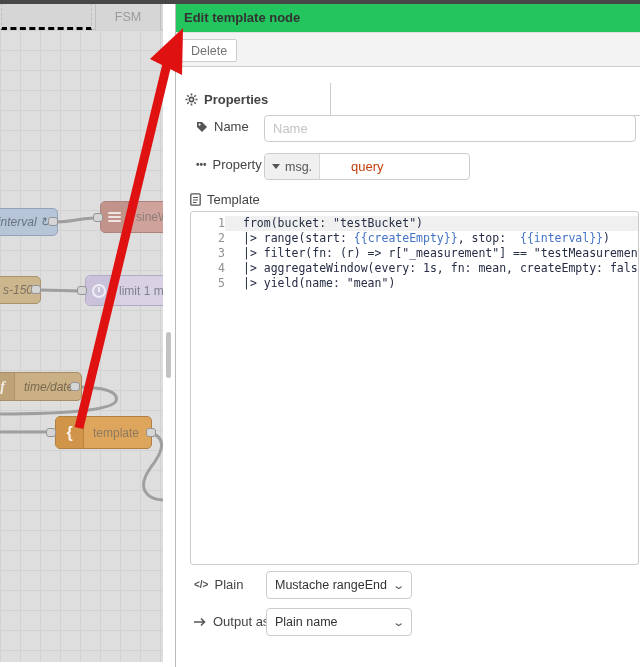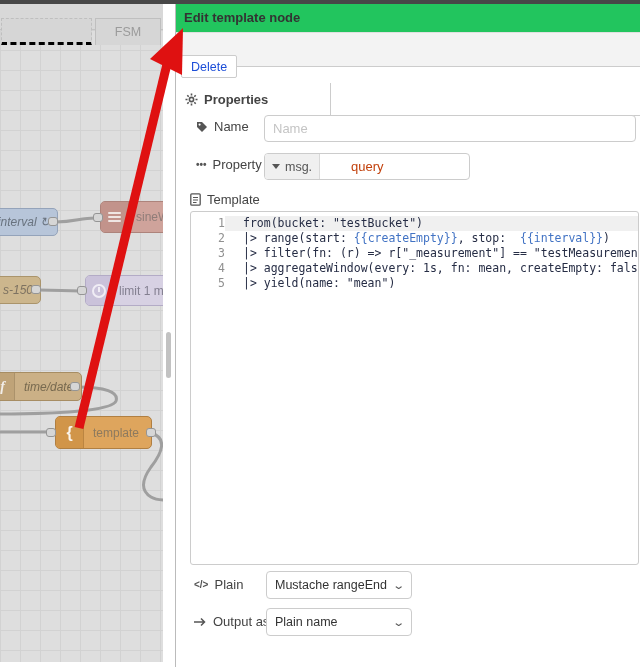--- a/index.html
+++ b/index.html
@@ -12,21 +12,21 @@
 
   
   .canvas { position:absolute; left:0; top:0; width:163px; height:662px; overflow:hidden;
             background:#dedede;
             background-image:
               linear-gradient(#d2d2d2 1px, transparent 1px),
               linear-gradient(90deg, #d2d2d2 1px, transparent 1px);
             background-size:20px 20px; background-position:0 30px; }
   .flow-tabbar { position:absolute; left:0; top:0; width:100%; height:30px;
                  background:#d8d8d8; border-bottom:1px solid #c3c3c3; z-index:3; }
-  .flow-tab { position:absolute; top:18px; height:27px; background:#d6d6d6;
+  .flow-tab { position:absolute; top:3px; height:27px; background:#d6d6d6;
               border:1px solid #bfbfbf; border-bottom:none; }
   .flow-tab.partial { left:1px; width:91px; border-style:dashed; }
   .flow-tab.fsm { left:95px; width:66px; text-align:center; }
   .flow-tab.fsm span { font-size:12.5px; color:#9b9b9b; line-height:26px; }
 
   svg.wires { position:absolute; left:0; top:0; z-index:1; }
   .wire { fill:none; stroke:#9f9f9f; stroke-width:3; stroke-linecap:round; }
 
   .port { position:absolute; width:10px; height:9px; background:#d6d6d6;
           border:1px solid #959595; border-radius:3px; z-index:2; }
@@ -69,22 +69,22 @@
 
   
   .dialog { position:absolute; left:175px; top:0; width:465px; height:667px; background:#fff;
             border-left:1px solid #bbb; z-index:4; font-size:13px; color:#444; }
   .dlg-header { position:absolute; left:0; top:4px; width:100%; height:29px; background:#22c55e;
                 border-bottom:1px solid #e0e0e0; }
   .dlg-header .title { font-weight:bold; color:#333; line-height:28px; padding-left:8px; font-size:13px; }
   .dlg-btnrow { position:absolute; left:0; top:33px; width:100%; height:34px; background:#f3f3f3;
                 border-bottom:1px solid #ccc; }
   .btn-delete { position:absolute; left:5px; top:6px; height:23px; padding:0 9px; background:#fff;
-                border:1px solid #ccc; border-radius:2px; color:#1d4ed8; font-size:12.5px;
-                font-family:"Liberation Sans",sans-serif; cursor:pointer;margin-top:16px; }
+                border:1px solid #ccc; border-radius:2px; color:#737373; font-size:12.5px;
+                font-family:"Liberation Sans",sans-serif; cursor:pointer; }
   .dlg-tabrow { position:absolute; left:0; top:83px; width:100%; height:33px; background:#fff; }
   .dlg-tab { position:absolute; left:0; top:0; width:155px; height:33px; background:#fff;
              border-right:1px solid #ccc; display:flex; align-items:center; gap:6px; padding-left:9px; }
   .dlg-tab .tab-label { font-weight:bold; color:#444; }
   .tabrow-line { position:absolute; left:155px; right:0; bottom:0; height:1px; background:#ccc; }
 
   .fld-label { position:absolute; display:flex; align-items:center; gap:6px; color:#444; font-size:13px; }
   .fld-icon { color:#555; font-size:11px; display:inline-flex; align-items:center; }
   .txt-icon { font-size:10px; font-weight:bold; color:#555; letter-spacing:0; }
 

